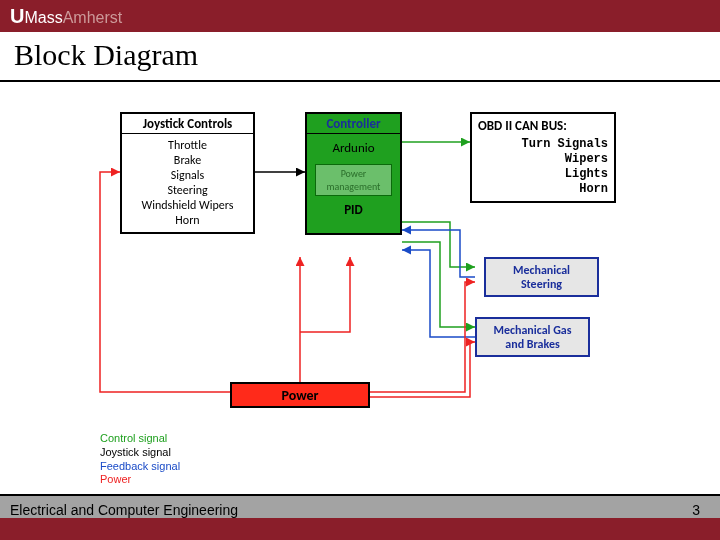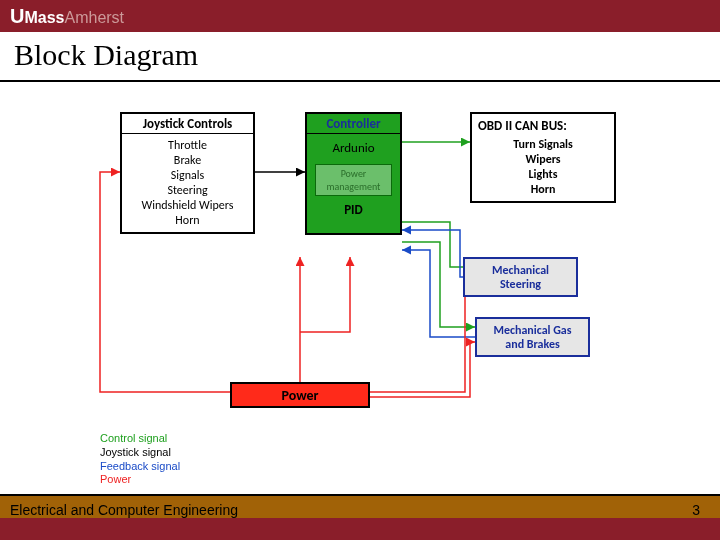--- a/index.html
+++ b/index.html
@@ -1,20 +1,20 @@
 <!DOCTYPE html>
 <html><head>
 <meta charset="utf-8">
 <style>
   * { box-sizing: border-box; margin: 0; padding: 0; }
   body { width: 720px; height: 540px; font-family: Arial, sans-serif; background: #fff; position: relative; overflow: hidden; }
   .header { background: #8a1e2a; height: 32px; display: flex; align-items: center; padding: 0 10px; }
   .logo { color: #fff; font-size: 16px; }
   .logo-u { color: #fff; font-weight: bold; font-size: 20px; }
-  .logo-mass { color: #fff; font-weight: bold; }
+  .logo-mass { color: #fff; font-weight: normal; }
   .logo-amherst { color: #c99; font-weight: normal; }
   .title-wrap { border-bottom: 2px solid #000; padding: 6px 14px 8px; }
   .title { font-family: "Times New Roman", serif; font-size: 30px; }
   .stage { position: relative; width: 720px; height: 420px; }
   svg.wires { position: absolute; inset: 0; width: 100%; height: 100%; }
   .block { position: absolute; background: #fff; border: 2px solid #000; text-align: center; font-family: Calibri, Arial, sans-serif; }
   .block-title { font-weight: bold; font-size: 13px; border-bottom: 1.5px solid #000; padding: 2px 4px; }
   .block-body { font-size: 12px; padding: 4px 6px; line-height: 1.25; }
   .controller { background: #1fa01f; }
   .controller .block-title { color: #1a2e9b; }
@@ -22,21 +22,21 @@
   .controller .pid { font-weight: bold; font-size: 13px; margin-top: 6px; padding-bottom: 4px; }
   .power-block { background: #ff2a1a; border: 2px solid #000; font-weight: bold; font-size: 14px; display: flex; align-items: center; justify-content: center; }
   .mech { background: #e6e6e6; border: 2px solid #1a2e9b; }
   .mech .txt { color: #1a2e9b; font-weight: bold; font-size: 12px; padding: 4px 6px; }
   .legend { position: absolute; left: 100px; top: 350px; font-size: 11px; line-height: 1.25; }
   .legend .lc1 { color: #1fa01f; }
   .legend .lc2 { color: #000; }
   .legend .lc3 { color: #1a4bc7; }
   .legend .lc4 { color: #e22; }
   .footer-line { border-top: 2px solid #000; }
-  .footer { display: flex; justify-content: space-between; align-items: center; font-family: Verdana, Arial, sans-serif; font-size: 14px; padding: 6px 20px 0 10px; background: #a16207; }
+  .footer { display: flex; justify-content: space-between; align-items: center; font-family: Verdana, Arial, sans-serif; font-size: 14px; padding: 6px 20px 0 10px; background: #a3a3a3; }
   .footer-stripe { background: #8a1e2a; height: 22px; position: absolute; bottom: 0; left: 0; right: 0; }
   .footer-wrap { position: absolute; bottom: 22px; left: 0; right: 0; }
 </style>
 </head>
 <body>
 
 <div class="header">
   <span class="logo">
     <span class="logo-u">U</span><span class="logo-mass">Mass</span><span class="logo-amherst">Amherst</span>
   </span>
@@ -99,29 +99,29 @@
 
   <div class="block controller" style="left:305px; top:30px; width:97px; height:123px;">
     <div class="block-title">Controller</div>
     <div class="block-body" style="font-size:13px; padding-top:6px;">Ardunio</div>
     <div class="sub-pm">Power management</div>
     <div class="pid">PID</div>
   </div>
 
   <div class="block" style="left:470px; top:30px; width:146px;">
     <div class="block-title" style="border-bottom:none; text-align:left; padding:4px 6px;">OBD II CAN BUS:</div>
-    <div class="block-body" style="text-align:center; padding-top:0;">
+    <div class="block-body" style="text-align:right; padding-top:0;font-family:Liberation Mono, monospace;">
       <div style="font-weight:bold">Turn Signals</div>
       <div style="font-weight:bold">Wipers</div>
       <div style="font-weight:bold">Lights</div>
       <div style="font-weight:bold">Horn</div>
     </div>
   </div>
 
-  <div class="block mech" style="left:463px; top:175px; width:115px; border:2px solid #1a2e9b;">
+  <div class="block mech" style="left:484px; top:175px; width:115px; border:2px solid #1a2e9b;">
     <div class="txt">Mechanical Steering</div>
   </div>
 
   <div class="block mech" style="left:475px; top:235px; width:115px;">
     <div class="txt">Mechanical Gas and Brakes</div>
   </div>
 
   <div class="block power-block" style="left:230px; top:300px; width:140px; height:26px;">
     <span>Power</span>
   </div>

